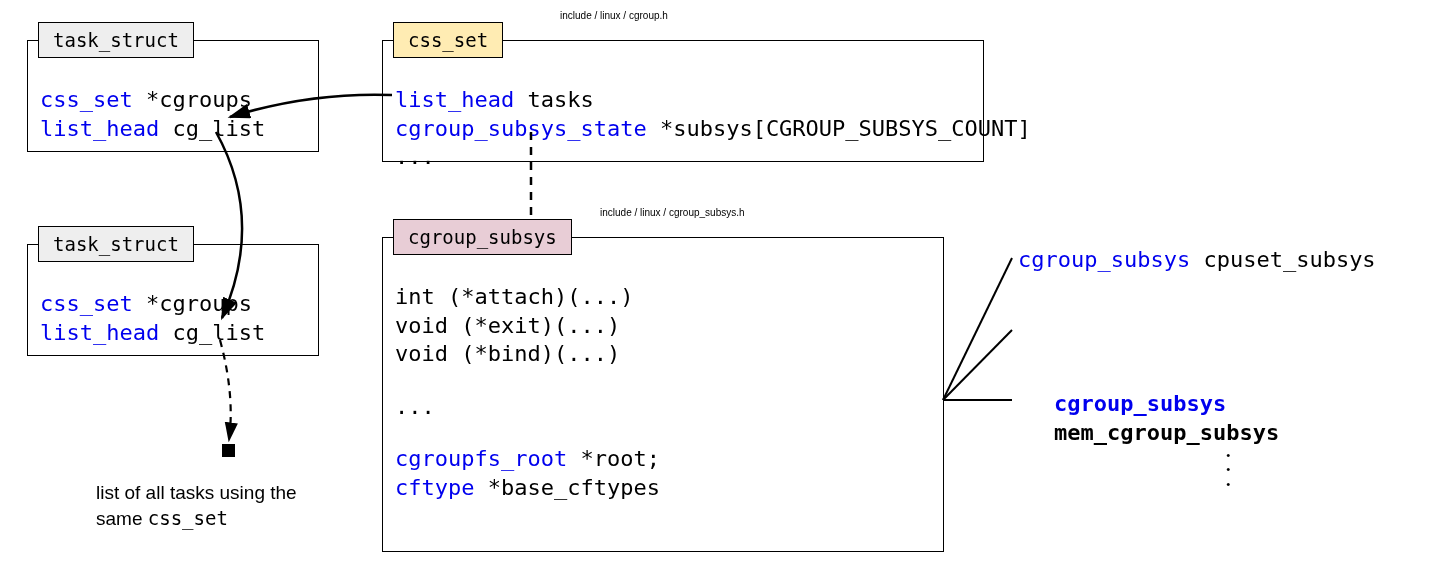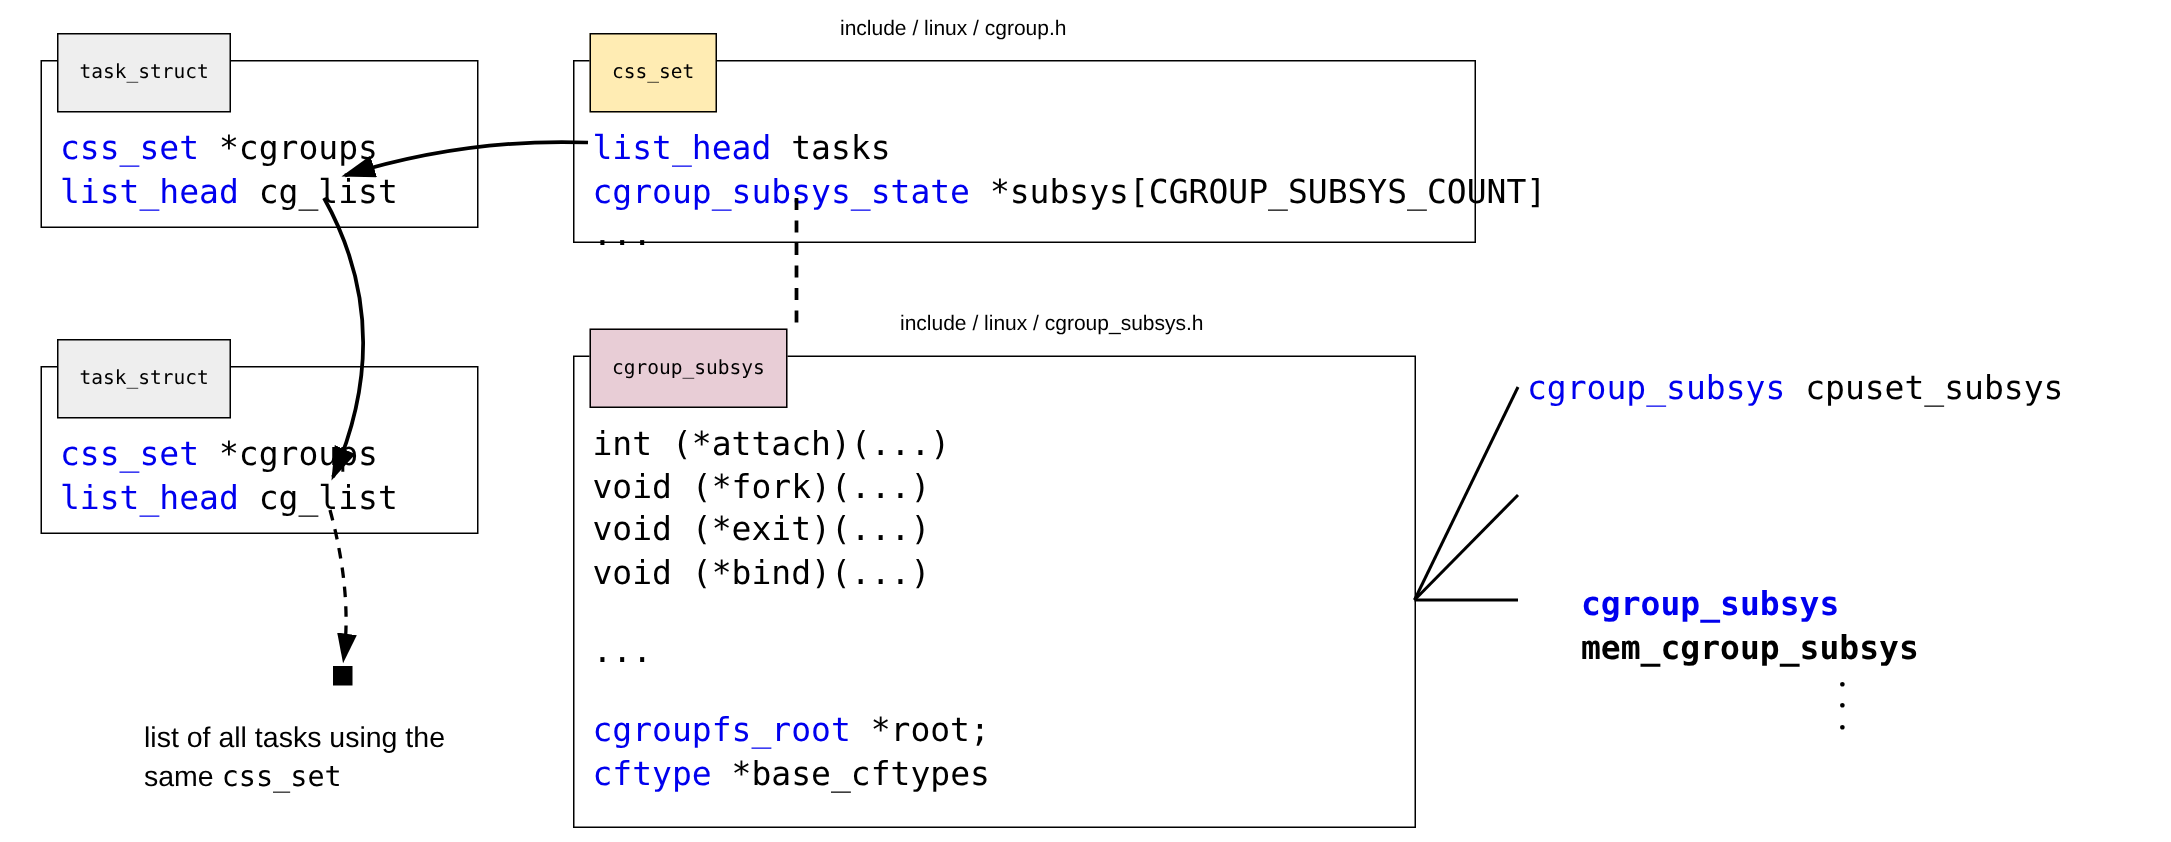--- a/index.html
+++ b/index.html
@@ -1,24 +1,24 @@
 <!DOCTYPE html>
 <html><head>
 <meta charset="utf-8">
 <style>
   html,body{margin:0;padding:0;background:#fff;font-family:Verdana,Geneva,sans-serif;}
   .canvas{position:relative;width:1447px;height:561px;}
   .mono{font-family:Consolas,Menlo,monospace;font-size:22px;line-height:1.3;}
   .kw{color:#0000ee;}
   .box{position:absolute;border:1.5px solid #000;background:#fff;}
-  .tab{position:absolute;border:1.5px solid #000;padding:18px 14px;font-family:Consolas,Menlo,monospace;font-size:13px;}
+  .tab{position:absolute;border:1.5px solid #000;padding:6px 14px;font-family:Consolas,Menlo,monospace;font-size:19px;}
   .tab-gray{background:#eee;}
   .tab-yellow{background:#ffecb3;}
   .tab-pink{background:#e8cdd6;}
-  .pathlabel{position:absolute;font-family:Verdana,Geneva,sans-serif;font-size:14px;color:#000;}
+  .pathlabel{position:absolute;font-family:Verdana,Geneva,sans-serif;font-size:10px;color:#000;}
   .body{position:absolute;}
   .caption{position:absolute;font-family:Verdana,Geneva,sans-serif;font-size:19px;line-height:1.35;color:#000;margin-left:16px;}
   svg.overlay{position:absolute;left:0;top:0;pointer-events:none;}
   .vdots{font-size:26px;line-height:0.55;letter-spacing:0;}
 </style>
 </head>
 <body>
 
 <div class="canvas">
 
@@ -43,21 +43,20 @@
     <div><span class="kw">list_head</span><span> tasks</span></div>
     <div><span class="kw">cgroup_subsys_state</span><span> *subsys[CGROUP_SUBSYS_COUNT]</span></div>
     <div><span>...</span></div>
   </div>
 
   <div class="pathlabel" style="left:600px;top:207px;">include / linux / cgroup_subsys.h</div>
   <div class="box" style="left:382px;top:237px;width:560px;height:313px;"></div>
   <div class="tab tab-pink" style="left:393px;top:219px;">cgroup_subsys</div>
   <div class="body mono" style="left:395px;top:283px;">
     <div>int  (*attach)(...)</div>
-    <div>void (*fork)(...)</div>
     <div>void (*exit)(...)</div>
     <div>void (*bind)(...)</div>
     <div style="height:24px;"></div>
     <div>...</div>
     <div style="height:24px;"></div>
     <div><span class="kw">cgroupfs_root</span><span> *root;</span></div>
     <div><span class="kw">cftype</span><span> *base_cftypes</span></div>
   </div>
 
   <div class="mono" style="position:absolute;left:1018px;top:246px;"><span class="kw">cgroup_subsys</span><span> cpuset_subsys</span></div>

